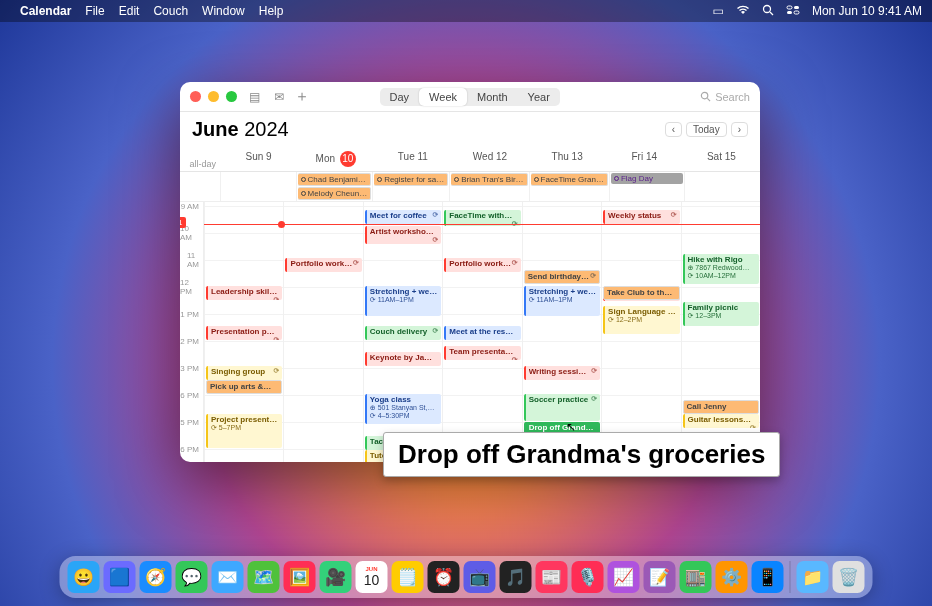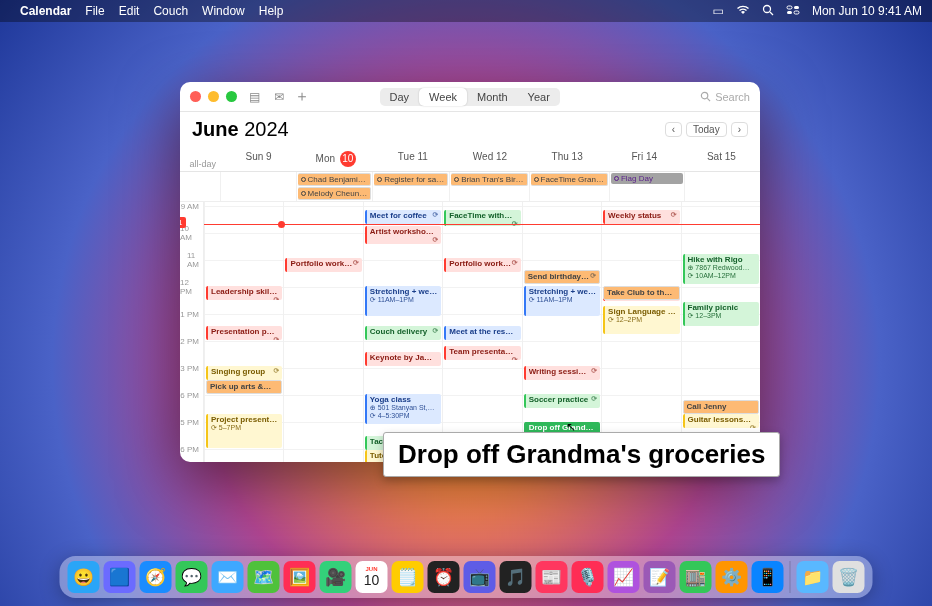--- a/index.html
+++ b/index.html
@@ -328,21 +328,21 @@
           <div class="event c-white" style="top: 68px; height: 14px;">
             <div class="ev-title">Send birthday…<span class="loop">⟳</span></div>
           </div>
           <div class="event c-blue" style="top: 84px; height: 30px;">
             <div class="ev-title">Stretching + weights</div>
             <div class="ev-sub">⟳ 11AM–1PM</div>
           </div>
           <div class="event c-red" style="top: 164px; height: 14px;">
             <div class="ev-title">Writing sessi…<span class="loop">⟳</span></div>
           </div>
-          <div class="event c-green" style="top: 192px; height: 14px;">
+          <div class="event c-green" style="top: 192px; height: 27px;">
             <div class="ev-title">Soccer practice<span class="loop">⟳</span></div>
           </div>
           <div class="event c-green-solid" style="top: 220px; height: 32px;">
             <div class="ev-title">Drop off Grandma's groceries<span class="loop">⟳</span></div>
           </div>
           <div class="event c-green" style="top: 234px; height: 24px; left: 50%;">
             <div class="ev-title">Kids' movie night<span class="loop">⟳</span></div>
           </div>
         </div>
         <div class="day-col">

